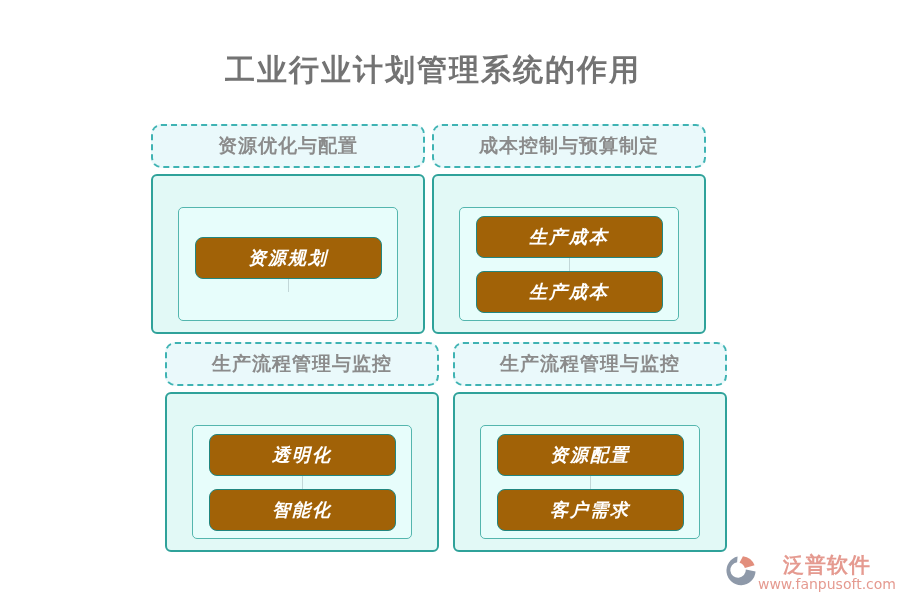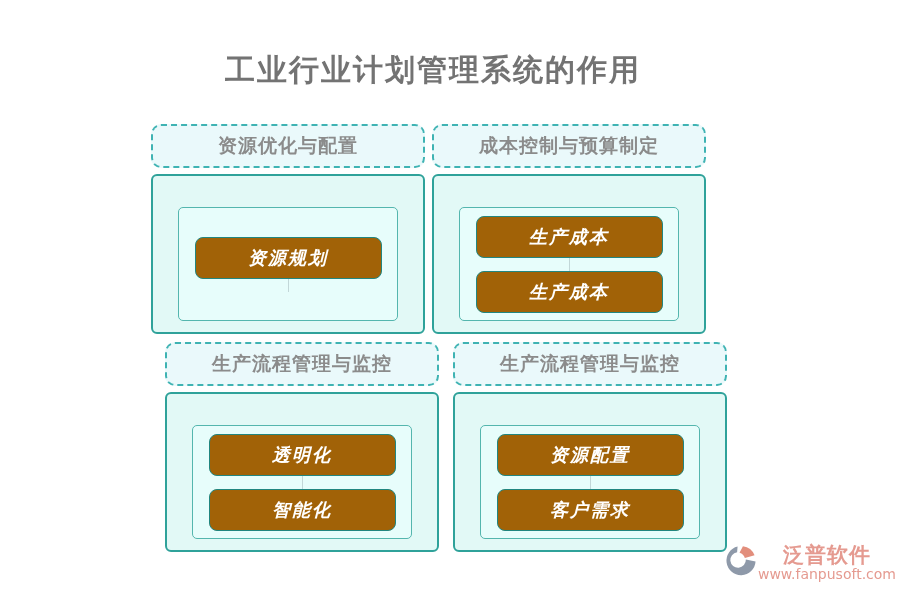--- a/index.html
+++ b/index.html
@@ -32,21 +32,21 @@
     display:flex; flex-direction:column; align-items:center; justify-content:center;
   }
   .pill {
     box-sizing:border-box; width:187px; height:42px;
     background:#a16207; border:1px solid #218680; border-radius:8px;
     color:#ffffff; font-size:18px; font-weight:bold; letter-spacing:2px;
     display:flex; align-items:center; justify-content:center;font-style:italic;
   }
   .connector { width:1px; height:13px; background:#C2D7D8; }
   .watermark {
-    position:absolute; right:4px; bottom:18px;
+    position:absolute; right:4px; bottom:8px;
     display:flex; align-items:flex-start;
   }
   .wm-text { text-align:center; line-height:1.05; margin-left:1px; }
   .wm-brand { font-size:21px; font-weight:bold; color:#E59A90; letter-spacing:1px; display:block; }
   .wm-url { font-size:14px; color:#E59A90; font-family:"DejaVu Sans","Liberation Sans",sans-serif; display:block; margin-top:1px; }
 </style>
 </head>
 <body>
 
 <div class="canvas">

